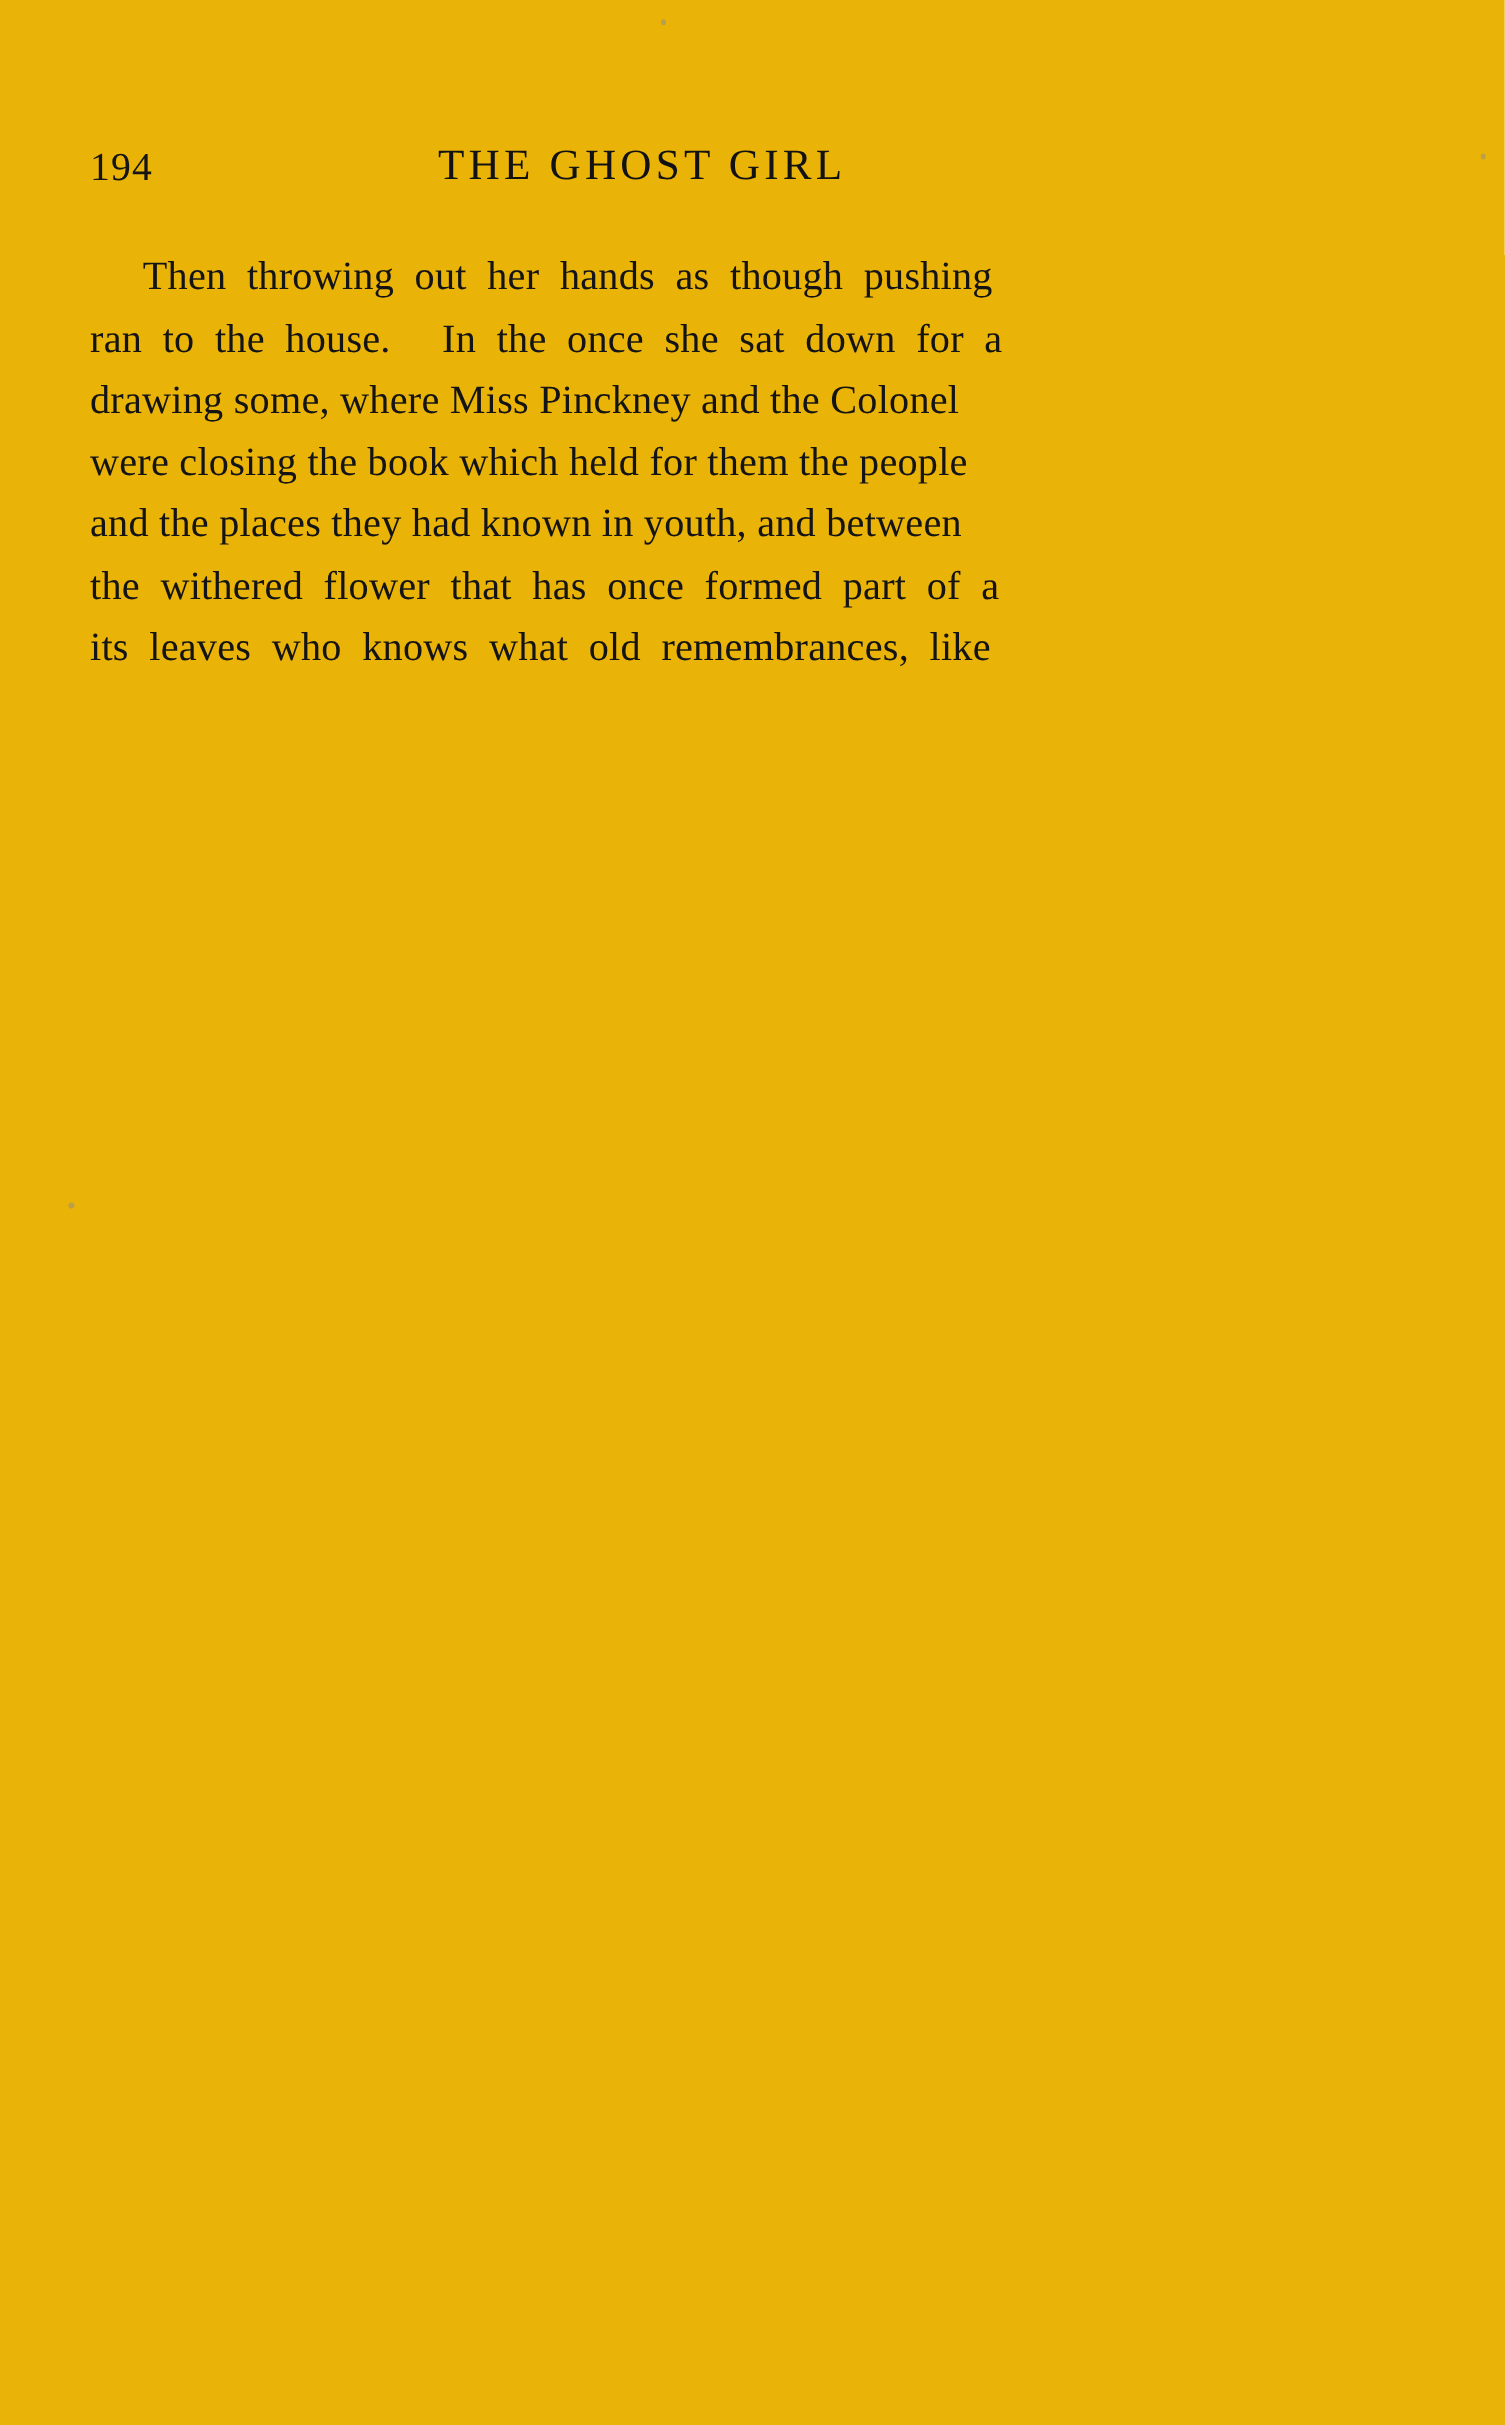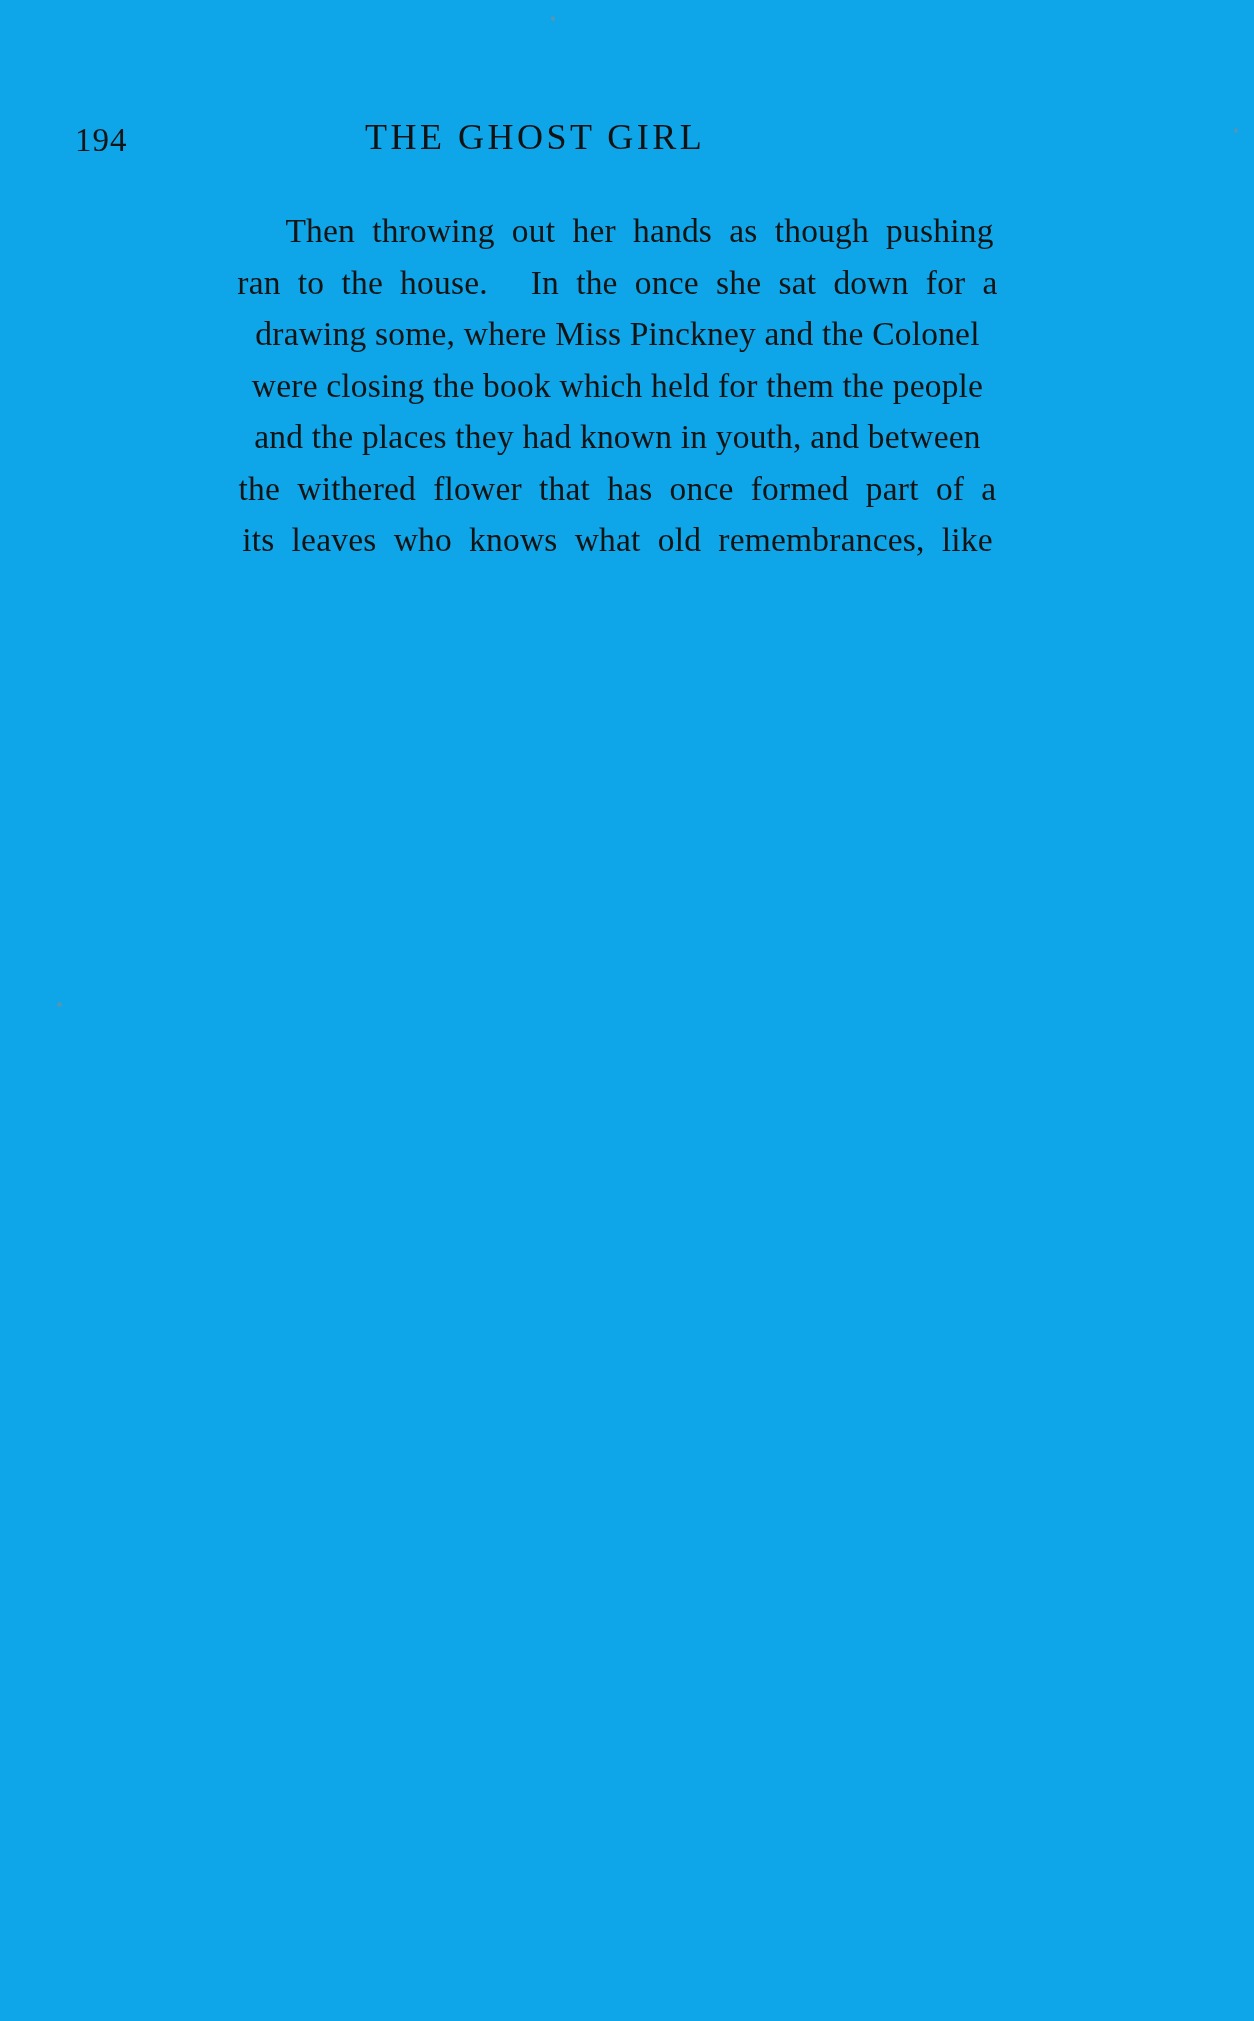--- a/index.html
+++ b/index.html
@@ -14,21 +14,21 @@
     font-family: "Liberation Serif", serif;
     color: #1a1a1a;
     overflow: hidden;
   }
   .page {
     position: absolute;
     left: 0;
     top: 0;
     width: 1254px;
     height: 2021px;
-    background: #0ea5e9;
+    background: #eab308;
   }
   .speck {
     position: absolute;
     background: #8c8c8c;
     border-radius: 50%;
   }
   .speck-top {
     left: 551px;
     top: 16px;
     width: 4px;
@@ -72,21 +72,20 @@
     font-size: 36px;
     letter-spacing: 3.5px;
     color: #121212;
     white-space: nowrap;
   }
   .body-text {
     position: absolute;
     left: 75px;
     top: 205px;
     width: 1085px;
-    text-align: center;
   }
   .line {
     font-size: 33.5px;
     line-height: 51.5px;
     letter-spacing: 0.2px;
     color: #141414;
     white-space: pre;
   }
   .indent {
     display: inline-block;

